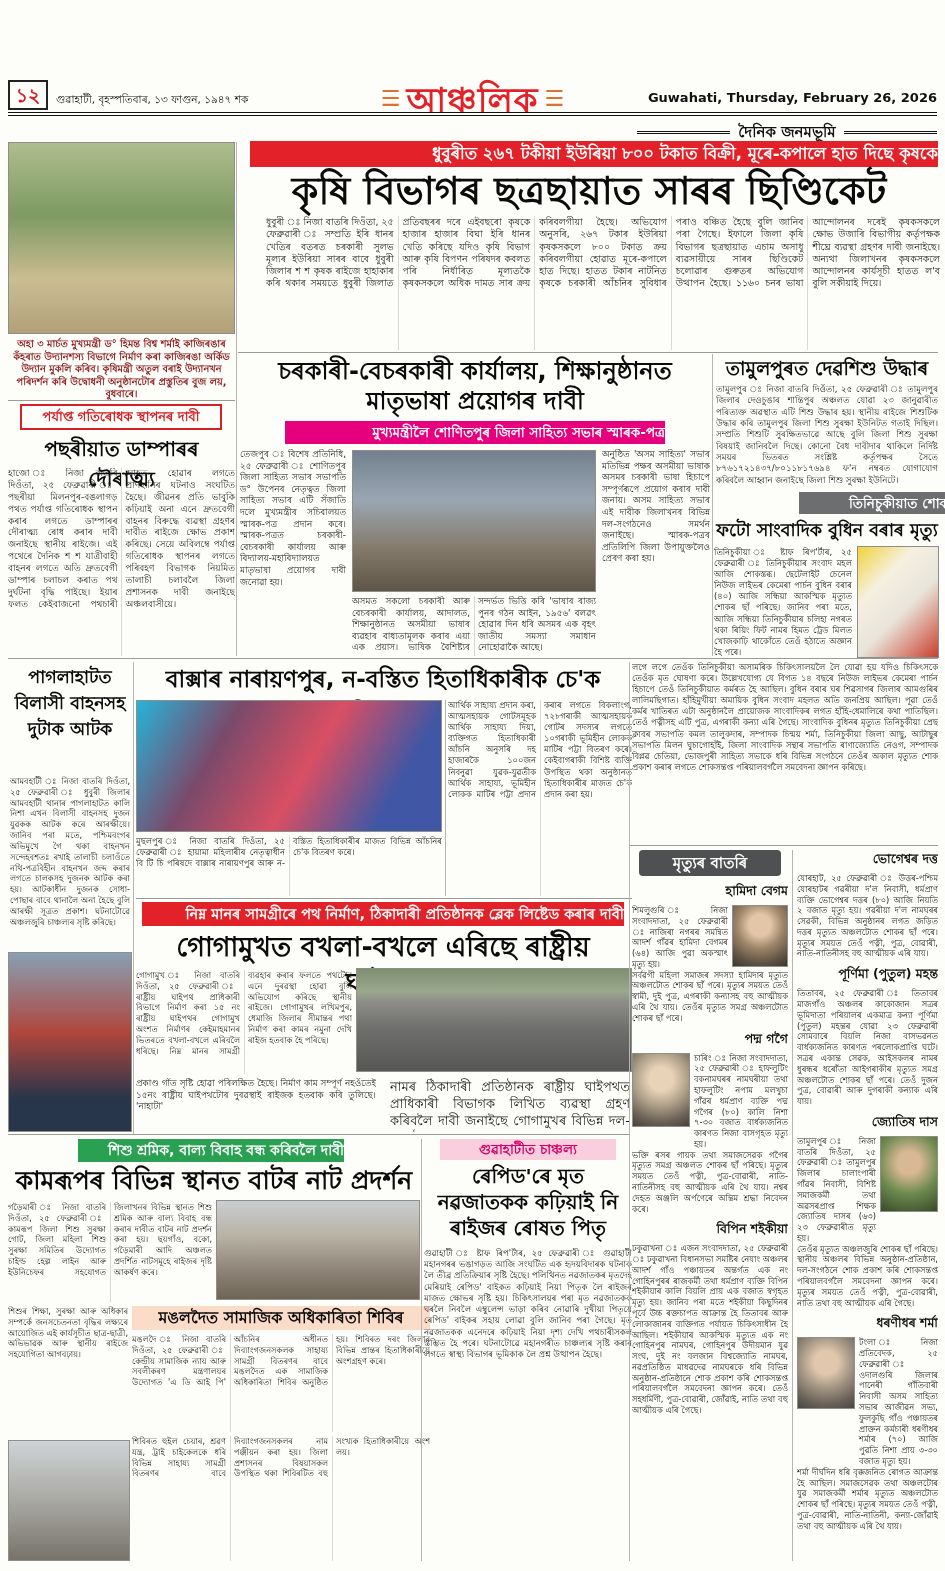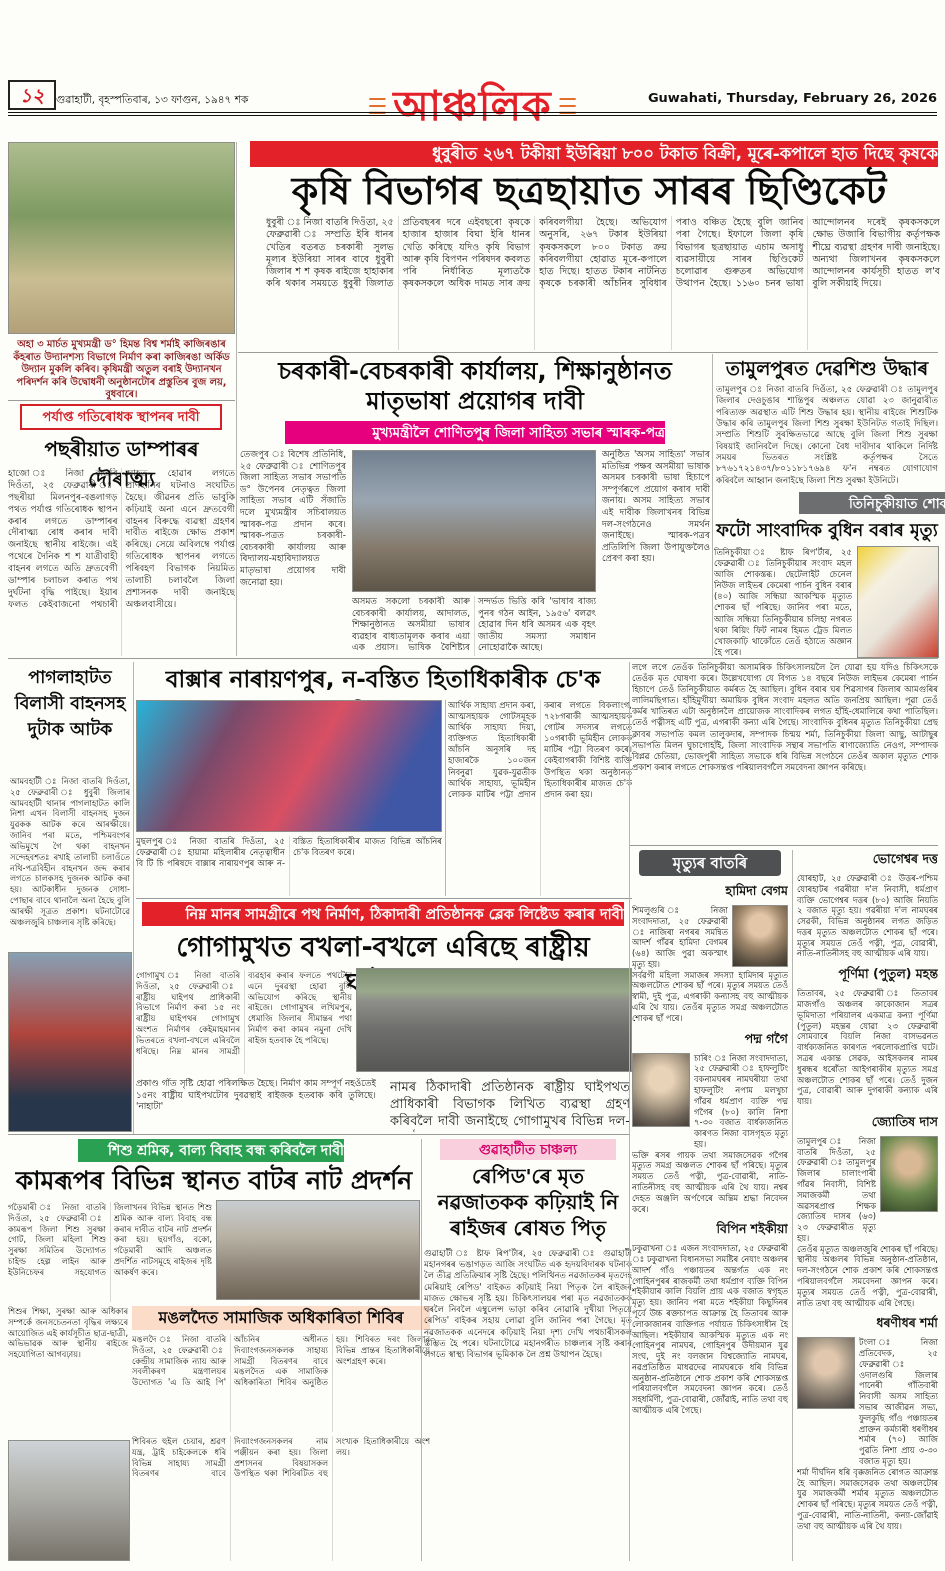--- a/index.html
+++ b/index.html
@@ -14,42 +14,47 @@
   .cols2{column-count:2;column-gap:8px;column-rule:1px solid #d9d9d4;}
   .cols3{column-count:3;column-gap:8px;column-rule:1px solid #d9d9d4;}
   .cols5{column-count:5;column-gap:9px;column-rule:1px solid #d9d9d4;padding-left:28px;}
   .kicker{color:#fff;font-weight:bold;text-align:right;overflow:hidden;}
   .photo{border:1px solid #8f8f8a;}
   .caption{font-size:9.8px;line-height:1.28;text-align:center;color:#8a1d1d;font-weight:bold;}
   .obit-name{font-weight:bold;font-size:12.5px;text-align:right;margin:6px 0 3px 0;}
   .obit-body{font-size:8.3px;line-height:1.3;text-align:justify;color:#1c1c1c;}
   .flexrow{display:flex;gap:4px;}
   
-  .pgnum{position:absolute;left:8px;top:80px;width:48px;height:30px;border:2px solid #222;
-         color:#d51f26;font-weight:bold;font-size:19px;text-align:center;line-height:27px;font-style:italic;}
+  .pgnum{position:absolute;left:8px;top:80px;width:40px;height:30px;border:2px solid #222;
+         color:#d51f26;font-weight:bold;font-size:19px;text-align:center;line-height:27px;}
   .mast{position:absolute;left:0;top:74px;width:100%;text-align:center;}
-  .mast .word{color:#e32128;font-weight:bold;font-size:41px;letter-spacing:1px;}
+  .mast .word{color:#e32128;font-weight:bold;font-size:34px;letter-spacing:1px;}
   .mast .deco{color:#e3702a;font-size:22px;vertical-align:6px;padding:0 6px;}
   .pname{position:absolute;right:8px;top:120px;width:300px;display:flex;align-items:center;gap:8px;}
   .pname .ln{flex:1;height:0;border-top:3px double #111;}
   .pname .tx{font-weight:bold;font-size:15px;white-space:nowrap;}
   .rule-main{position:absolute;left:8px;top:112px;width:929px;height:0;border-top:4px double #111;}
 </style>
 </head>
 <body>
 
 <div class="page">
 
   <div class="pgnum"><span>১২</span></div>
   <div class="abs" style="left:56px;top:92px;font-size:10.5px;">গুৱাহাটী, বৃহস্পতিবাৰ, ১৩ ফাগুন, ১৯৪৭ শক</div>
   <div class="mast">
     <span class="deco">☰</span><span class="word">আঞ্চলিক</span><span class="deco">☰</span>
   </div>
   <div class="abs" style="right:8px;top:90px;font-size:13px;font-weight:bold;">Guwahati, Thursday, February 26, 2026</div>
   <div class="rule-main"></div>
+  <div class="pname">
+    <span class="ln"></span>
+    <span class="tx">দৈনিক জনমভূমি</span>
+    <span class="ln"></span>
+  </div>
 
   <div class="abs photo" style="left:8px;top:142px;width:227px;height:192px;background:linear-gradient(180deg,#aebd8e 0%,#7e9a62 38%,#cbbd93 72%,#b1a078 100%);"></div>
   <div class="abs caption" style="left:8px;top:338px;width:227px;height:60px;">অহা ৩ মাৰ্চত মুখ্যমন্ত্ৰী ড° হিমন্ত বিশ্ব শৰ্মাই কাজিৰঙাৰ কঁহৰাত উদ্যানশস্য বিভাগে নিৰ্মাণ কৰা কাজিৰঙা অৰ্কিড উদ্যান মুকলি কৰিব। কৃষিমন্ত্ৰী অতুল বৰাই উদ্যানখন পৰিদৰ্শন কৰি উদ্বোধনী অনুষ্ঠানটোৰ প্ৰস্তুতিৰ বুজ লয়, বুধবাৰে।</div>
 
   <div class="abs kicker" style="left:250px;top:141px;width:688px;height:26px;background:#e32128;font-size:16.5px;line-height:26px;">ধুবুৰীত ২৬৭ টকীয়া ইউৰিয়া ৮০০ টকাত বিক্ৰী, মূৰে-কপালে হাত দিছে কৃষকে</div>
   <div class="abs hl" style="left:238px;top:169px;width:702px;height:44px;font-size:38px;line-height:44px;">কৃষি বিভাগৰ ছত্ৰছায়াত সাৰৰ ছিণ্ডিকেট</div>
   <div class="abs bt cols5" style="left:238px;top:216px;width:702px;height:134px;">ধুবুৰী ঃ নিজা বাতৰি দিওঁতা, ২৫ ফেব্ৰুৱাৰী ঃ সম্প্ৰতি ইৰি ধানৰ খেতিৰ বতৰত চৰকাৰী সুলভ মূল্যৰ ইউৰিয়া সাৰৰ বাবে ধুবুৰী জিলাৰ শ শ কৃষক ৰাইজে হাহাকাৰ কৰি থকাৰ সময়তে ধুবুৰী জিলাত প্ৰতিবছৰৰ দৰে এইবছৰো কৃষকে হাজাৰ হাজাৰ বিঘা ইৰি ধানৰ খেতি কৰিছে যদিও কৃষি বিভাগ আৰু কৃষি বিপণন পৰিষদৰ কবলত পৰি নিৰ্ধাৰিত মূল্যতকৈ কৃষকসকলে অধিক দামত সাৰ ক্ৰয় কৰিবলগীয়া হৈছে। অভিযোগ অনুসৰি, ২৬৭ টকাৰ ইউৰিয়া কৃষকসকলে ৮০০ টকাত ক্ৰয় কৰিবলগীয়া হোৱাত মূৰে-কপালে হাত দিছে। হাতত টকাৰ নাটনিত কৃষকে চৰকাৰী আঁচনিৰ সুবিধাৰ পৰাও বঞ্চিত হৈছে বুলি জানিব পৰা গৈছে। ইফালে জিলা কৃষি বিভাগৰ ছত্ৰছায়াত এচাম অসাধু ব্যৱসায়ীয়ে সাৰৰ ছিণ্ডিকেট চলোৱাৰ গুৰুতৰ অভিযোগ উত্থাপন হৈছে। ১১৬০ চনৰ ভাষা আন্দোলনৰ দৰেই কৃষকসকলে ক্ষোভ উজাৰি বিভাগীয় কৰ্তৃপক্ষক শীঘ্ৰে ব্যৱস্থা গ্ৰহণৰ দাবী জনাইছে। অন্যথা জিলাখনৰ কৃষকসকলে আন্দোলনৰ কাৰ্যসূচী হাতত ল'ব বুলি সকীয়াই দিয়ে।</div>
   <div class="hr" style="left:238px;top:352px;width:700px;"></div>
   <div class="hr" style="left:8px;top:400px;width:227px;"></div>
 

